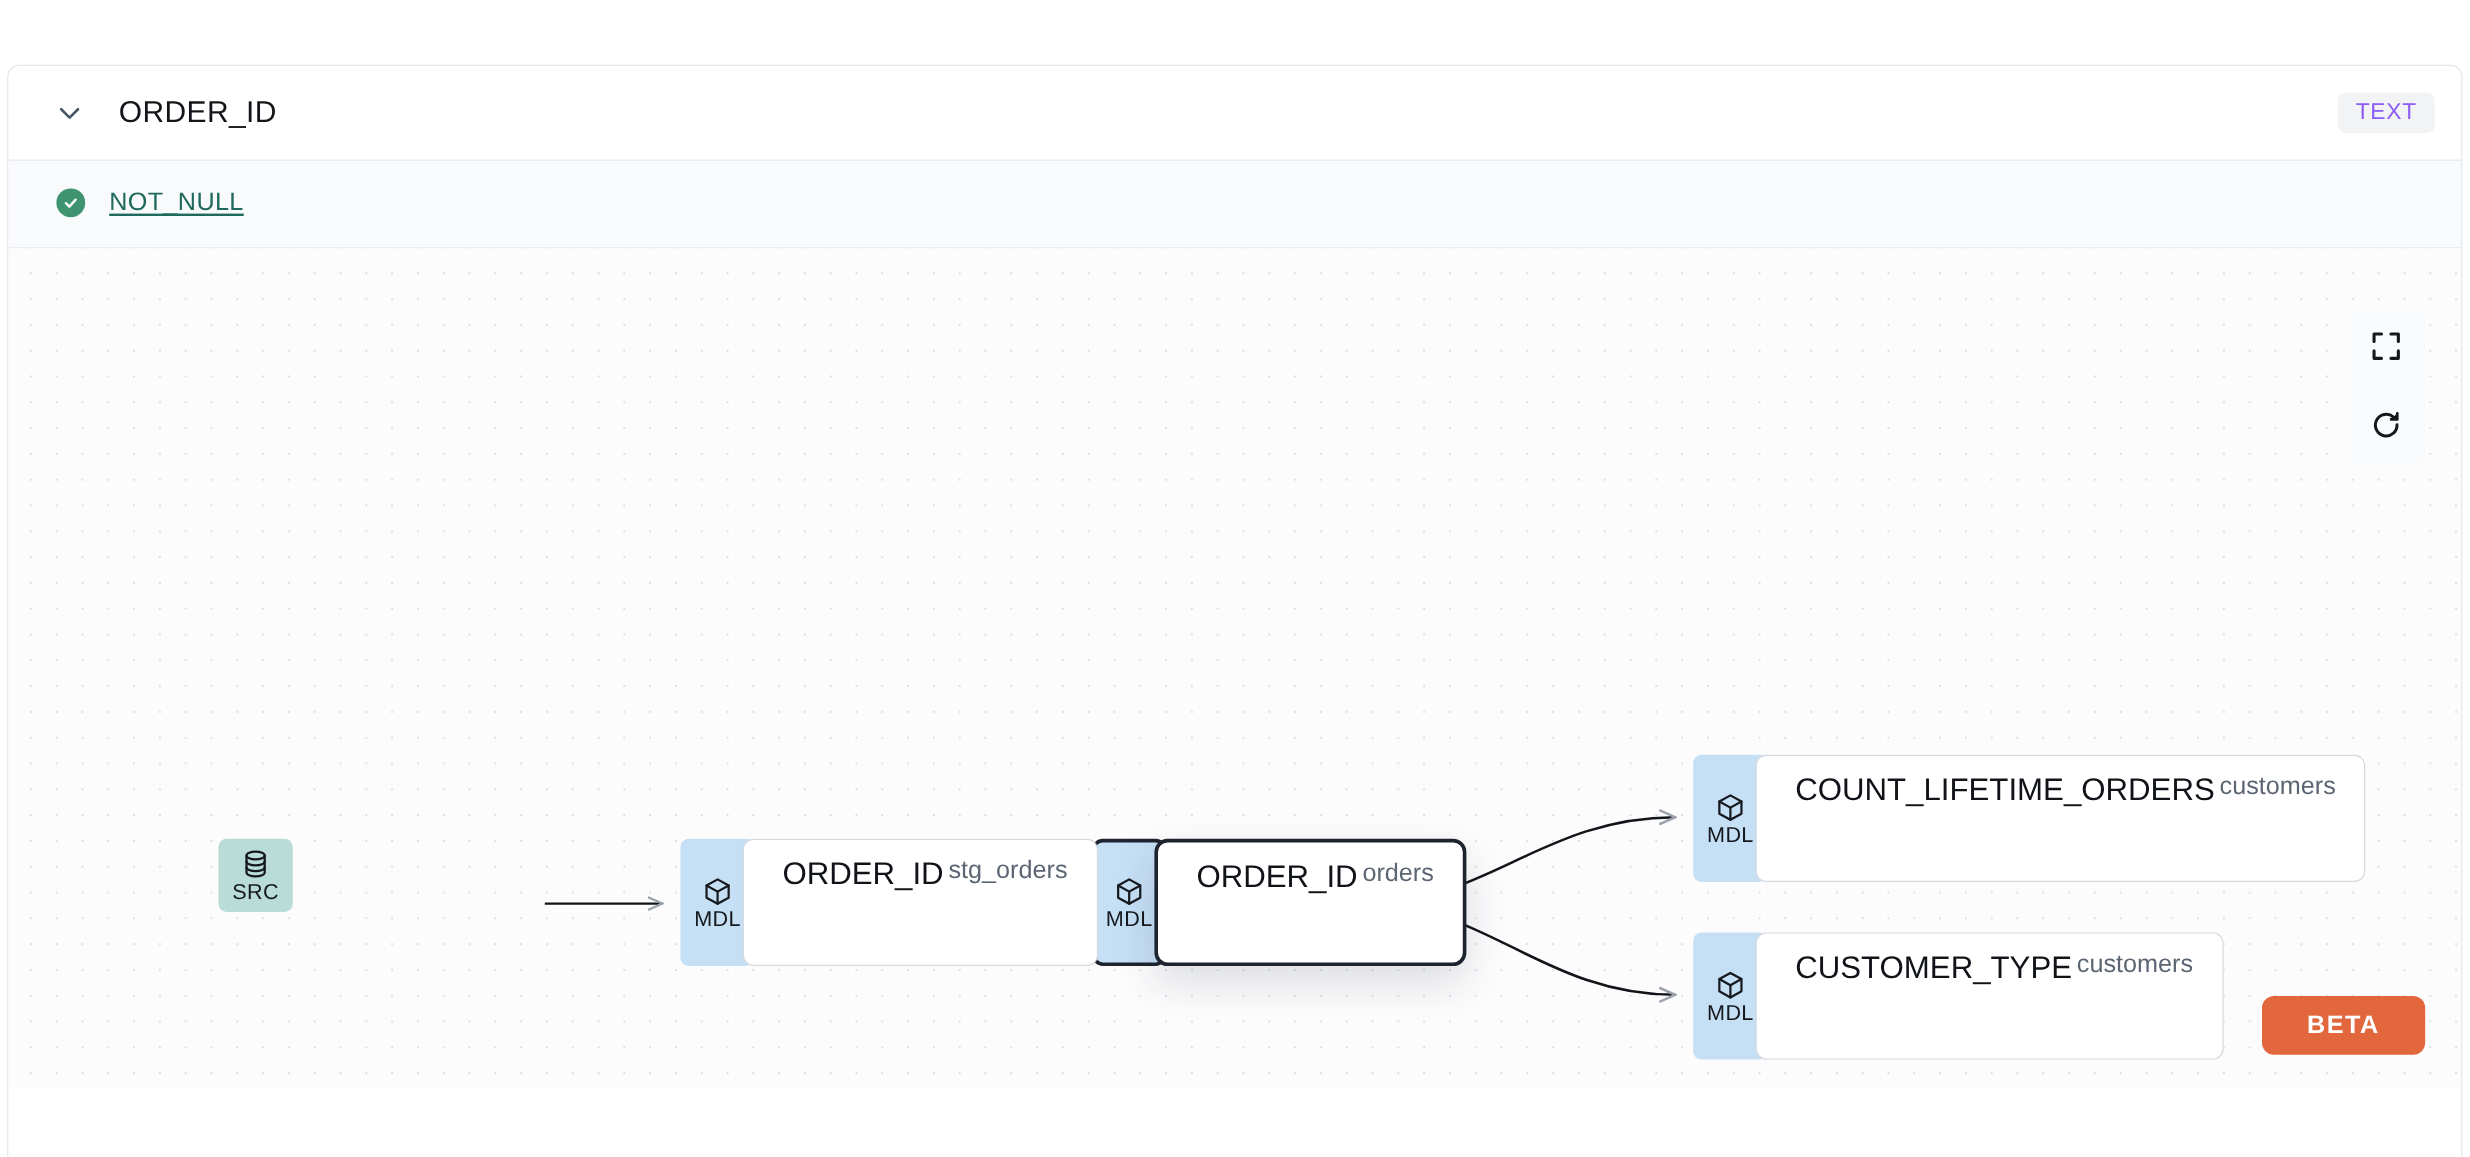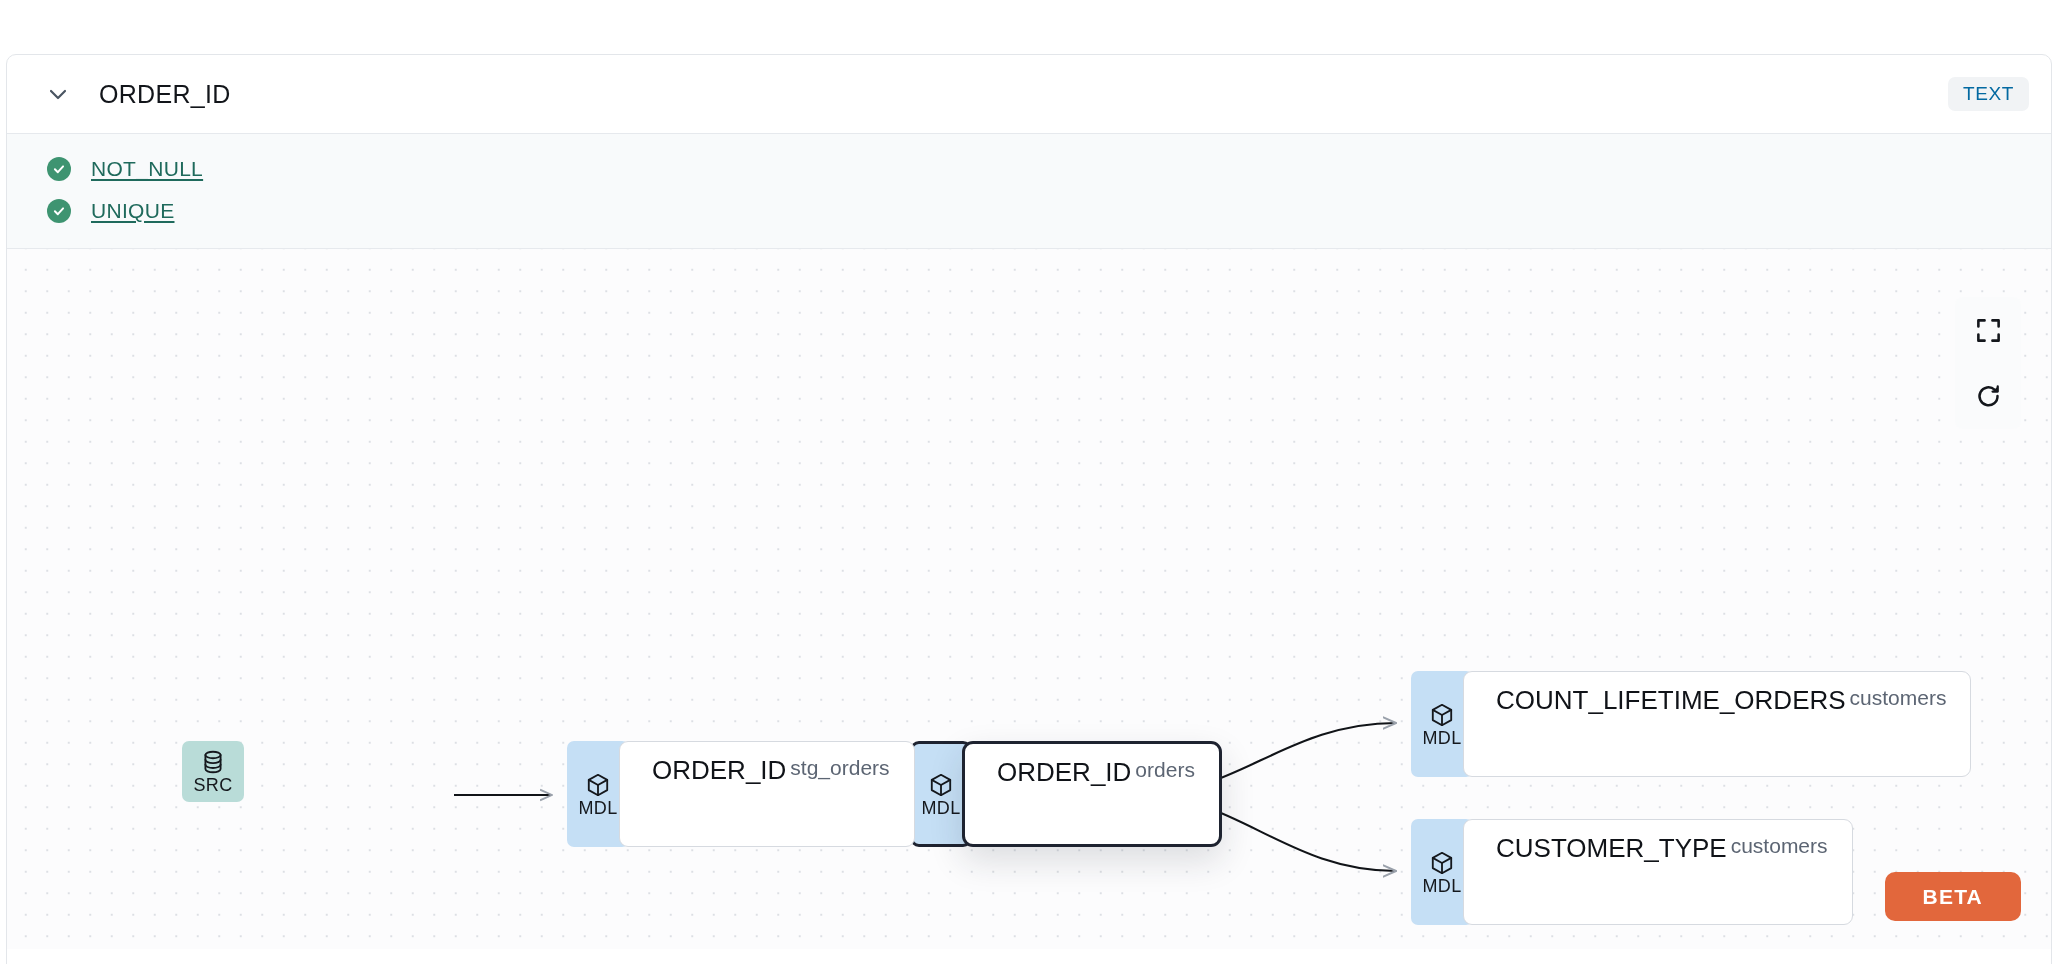--- a/index.html
+++ b/index.html
@@ -49,21 +49,21 @@
     font-size: 25px;
     letter-spacing: 0.3px;
     color: #12151A;
     font-weight: 400;
     white-space: nowrap;
   }
 
   .type-badge {
     margin-left: auto;
     background: #F1F3F5;
-    color: #0369a1;
+    color: #8b5cf6;
     font-size: 19px;
     letter-spacing: 0.6px;
     padding: 7px 15px 8px;
     border-radius: 7px;
     line-height: 1;
   }
 
   
   .description {
     padding: 0 34px 30px 34px;
@@ -249,28 +249,20 @@
 
       <div class="test-row">
         <span class="check-icon">
           <svg width="14" height="14" viewBox="0 0 24 24" fill="none" stroke="#ffffff" stroke-width="3.4" stroke-linecap="round" stroke-linejoin="round">
             <polyline points="5,12.5 10,17.5 19,7.5"></polyline>
           </svg>
         </span>
         <span class="test-name">NOT_NULL</span>
       </div>
 
-      <div class="test-row">
-        <span class="check-icon">
-          <svg width="14" height="14" viewBox="0 0 24 24" fill="none" stroke="#ffffff" stroke-width="3.4" stroke-linecap="round" stroke-linejoin="round">
-            <polyline points="5,12.5 10,17.5 19,7.5"></polyline>
-          </svg>
-        </span>
-        <span class="test-name">UNIQUE</span>
-      </div>
 
     </div>
 
     <div class="canvas">
 
       <svg class="edges" viewBox="0 0 2044 700" preserveAspectRatio="none">
         <defs>
           <marker id="arrow" viewBox="0 0 10 10" refX="9" refY="5" markerWidth="7" markerHeight="7" orient="auto-start-reverse">
             <path d="M 0 1 L 9 5 L 0 9" fill="none" stroke="#9AA1AB" stroke-width="1.4"></path>
           </marker>

